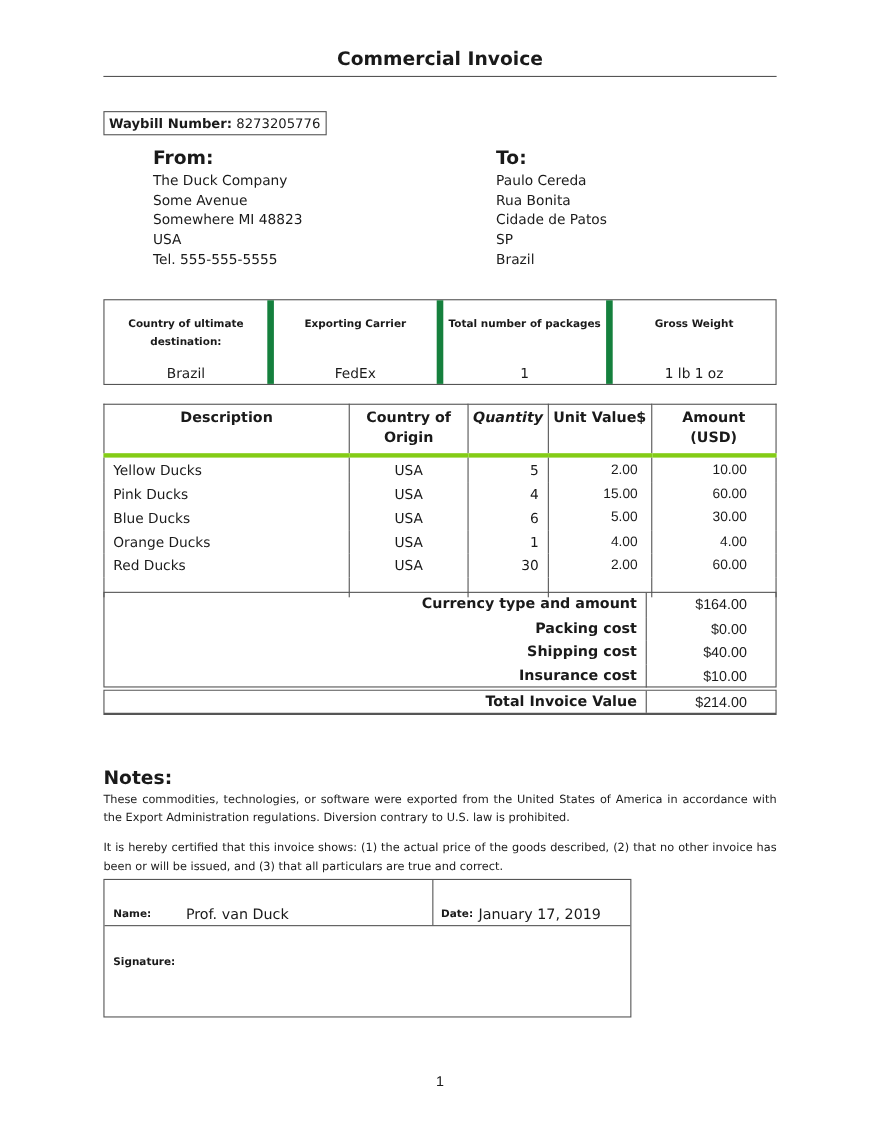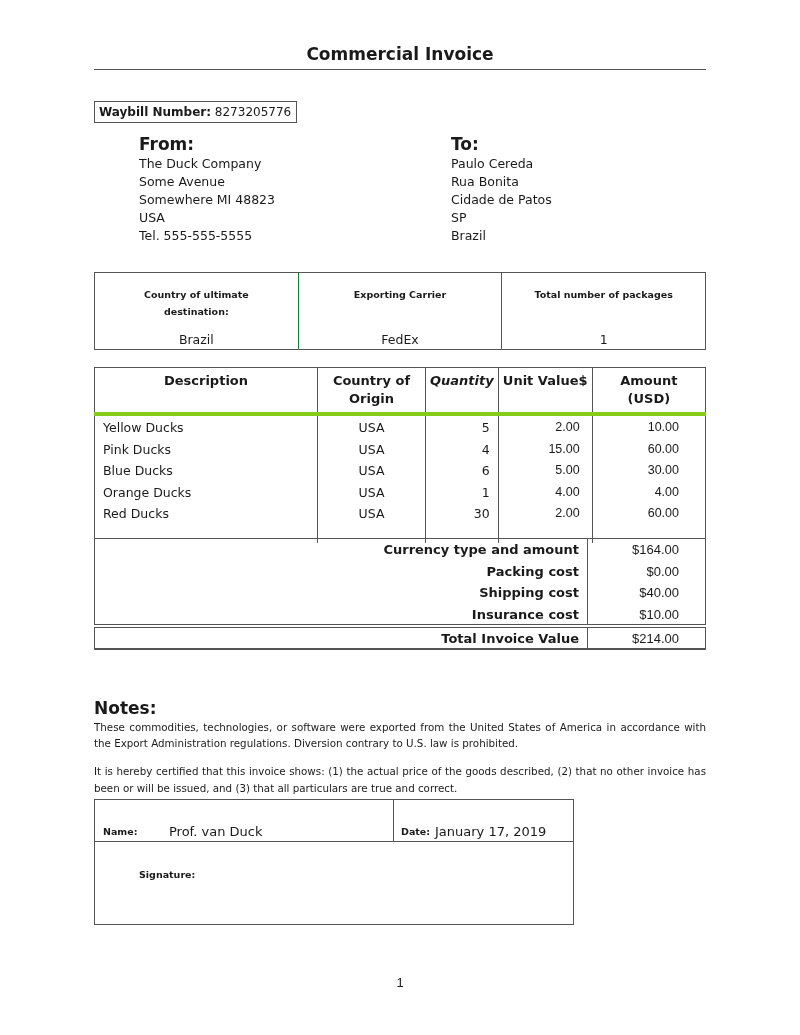--- a/index.html
+++ b/index.html
@@ -13,21 +13,21 @@
   #waybill { left: 94px; top: 101px; border: 1px solid #555; padding: 2px 5px 2px 4px; font-size: 12px; line-height: 16px; }
   #waybill b { font-weight: bold; }
 
   .addr { font-size: 12.5px; line-height: 18px; margin-left: 45px; }
   .addr h3 { margin: 0 0 0 0; font-size: 17px; font-weight: bold; line-height: 22px; }
   #from { left: 94px; top: 133px; }
   #to { left: 406px; top: 133px; }
 
   
   #ship { left: 94px; top: 272px; width: 612px; height: 78px; border: 1px solid #555; box-sizing: border-box; display: flex; }
-  #ship .cell { flex: 1; border-right: 1px solid #15803d; position: relative; text-align: center; }
+  #ship .cell { flex: 1; border-right: 6px solid #15803d; position: relative; text-align: center; }
   #ship .cell:last-child { border-right: none; }
   #ship .hdr { position: absolute; left: 0; right: 0; top: 13px; font-size: 9.5px; font-weight: bold; line-height: 17px; }
   #ship .val { position: absolute; left: 0; right: 0; bottom: 2px; font-size: 12.5px; }
 
   
   #items { left: 94px; top: 367px; width: 612px; border-collapse: collapse; font-size: 12.5px; }
   #items th, #items td { border-left: 1px solid #555; border-right: 1px solid #555; padding: 0 8px; }
   #items thead th { border-top: 1px solid #555; border-bottom: 4px solid #84cc16; font-weight: bold; height: 40px; vertical-align: top; padding-top: 4px; line-height: 18px; font-size: 13px; }
   #items tbody td { height: 21.6px; line-height: 21.6px; }
   #items tbody tr:first-child td { padding-top: 1px; }
@@ -52,21 +52,21 @@
   #total-final .num { flex: 1; text-align: right; padding-right: 26px; }
 
   #notes { left: 94px; top: 697px; width: 612px; }
   #notes h3 { margin: 0; font-size: 17px; font-weight: bold; line-height: 22px; }
   #notes p { margin: 0; font-size: 10.3px; line-height: 16px; text-align: justify; text-align-last: left; }
   #notes p.second { margin-top: 12px; line-height: 17px; }
 
   
   #sig { left: 94px; top: 799px; width: 480px; height: 126px; border: 1px solid #555; box-sizing: border-box; }
   #sig .srow { position: relative; height: 42px; border-bottom: 1px solid #555; box-sizing: border-box; }
-  #sig .srow:last-child { border-bottom: none; margin-left: 36px; }
+  #sig .srow:last-child { border-bottom: none; }
   #sig .slbl { position: absolute; left: 8px; bottom: 4px; font-size: 9.5px; font-weight: bold; }
   #sig .sval { position: absolute; left: 74px; bottom: 2px; font-size: 13px; }
   #sig .divider { position: absolute; left: 298px; top: 0; bottom: 0; border-left: 1px solid #555; }
   #sig .date-lbl { position: absolute; left: 306px; bottom: 4px; font-size: 9.5px; font-weight: bold; }
   #sig .date-val { position: absolute; left: 340px; bottom: 2px; font-size: 13px; }
 
   #pagenum { left: 0; width: 800px; top: 975px; text-align: center; font-size: 13px; }
 </style>
 </head>
 <body>
@@ -105,20 +105,24 @@
     </div>
     <div class="val">Brazil</div>
   </div>
   <div class="cell">
     <div class="hdr">Exporting Carrier</div>
     <div class="val">FedEx</div>
   </div>
   <div class="cell">
     <div class="hdr">Total number of packages</div>
     <div class="val">1</div>
+  </div>
+  <div class="cell">
+    <div class="hdr">Gross Weight</div>
+    <div class="val">1 lb 1 oz</div>
   </div>
 </div>
 
 <table id="items" class="abs">
   <thead>
     <tr>
       <th class="c-desc">Description</th>
       <th class="c-orig">
         <div>Country of</div>
         <div>Origin</div>

